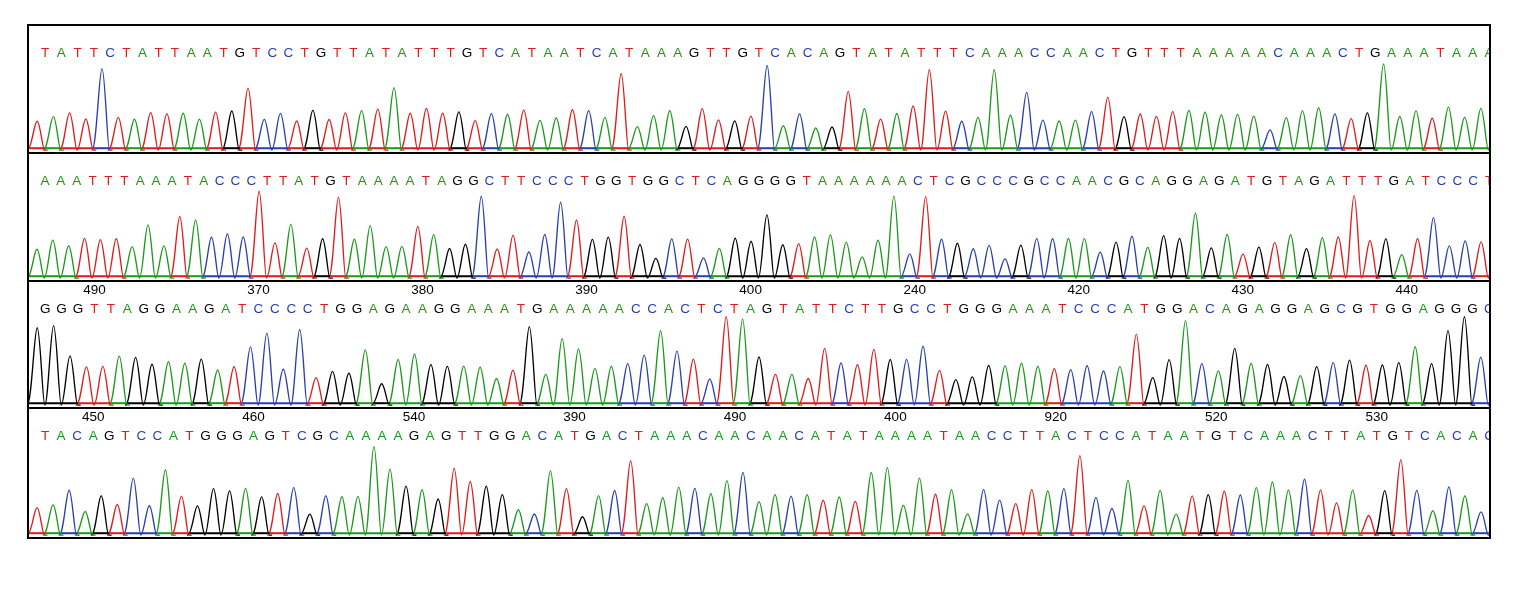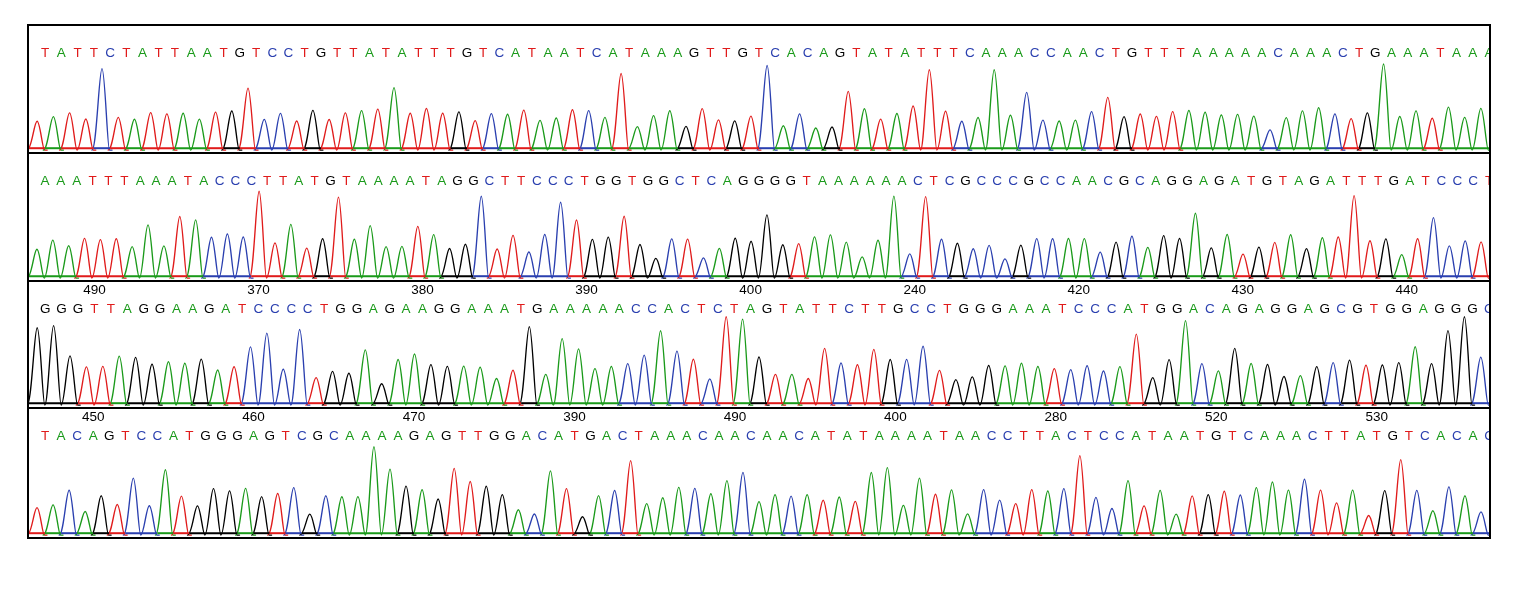--- a/index.html
+++ b/index.html
@@ -765,25 +765,25 @@
           <line x1="921.35" x2="943.82" y1="2.2" y2="2.2" stroke="#000000" stroke-width="2"></line>
           <line x1="943.82" x2="955.06" y1="2.2" y2="2.2" stroke="#1a9a1a" stroke-width="2"></line>
           <line x1="955.06" x2="988.76" y1="2.2" y2="2.2" stroke="#000000" stroke-width="2"></line>
           <line x1="988.76" x2="1000.00" y1="2.2" y2="2.2" stroke="#2a3faf" stroke-width="2"></line>
         </svg>
       </div>
       <div class="trace-panel">
         <div class="ruler-layer">
           <div class="ruler-tick" style="left: 4.39615%;">450</div>
           <div class="ruler-tick" style="left: 15.3852%;">460</div>
-          <div class="ruler-tick" style="left: 26.3742%;">470</div>
+          <div class="ruler-tick" style="left: 26.3742%;">540</div>
           <div class="ruler-tick" style="left: 37.3632%;">390</div>
           <div class="ruler-tick" style="left: 48.3522%;">490</div>
           <div class="ruler-tick" style="left: 59.3412%;">400</div>
-          <div class="ruler-tick" style="left: 70.3302%;">280</div>
+          <div class="ruler-tick" style="left: 70.3302%;">920</div>
           <div class="ruler-tick" style="left: 81.3192%;">520</div>
           <div class="ruler-tick" style="left: 92.3082%;">530</div>
         </div>
         <div class="base-layer">
           <span class="base-letter base-T" style="left: 1.09945%;">T</span>
           <span class="base-letter base-A" style="left: 2.19835%;">A</span>
           <span class="base-letter base-C" style="left: 3.29725%;">C</span>
           <span class="base-letter base-A" style="left: 4.39615%;">A</span>
           <span class="base-letter base-G" style="left: 5.49505%;">G</span>
           <span class="base-letter base-T" style="left: 6.59396%;">T</span>

